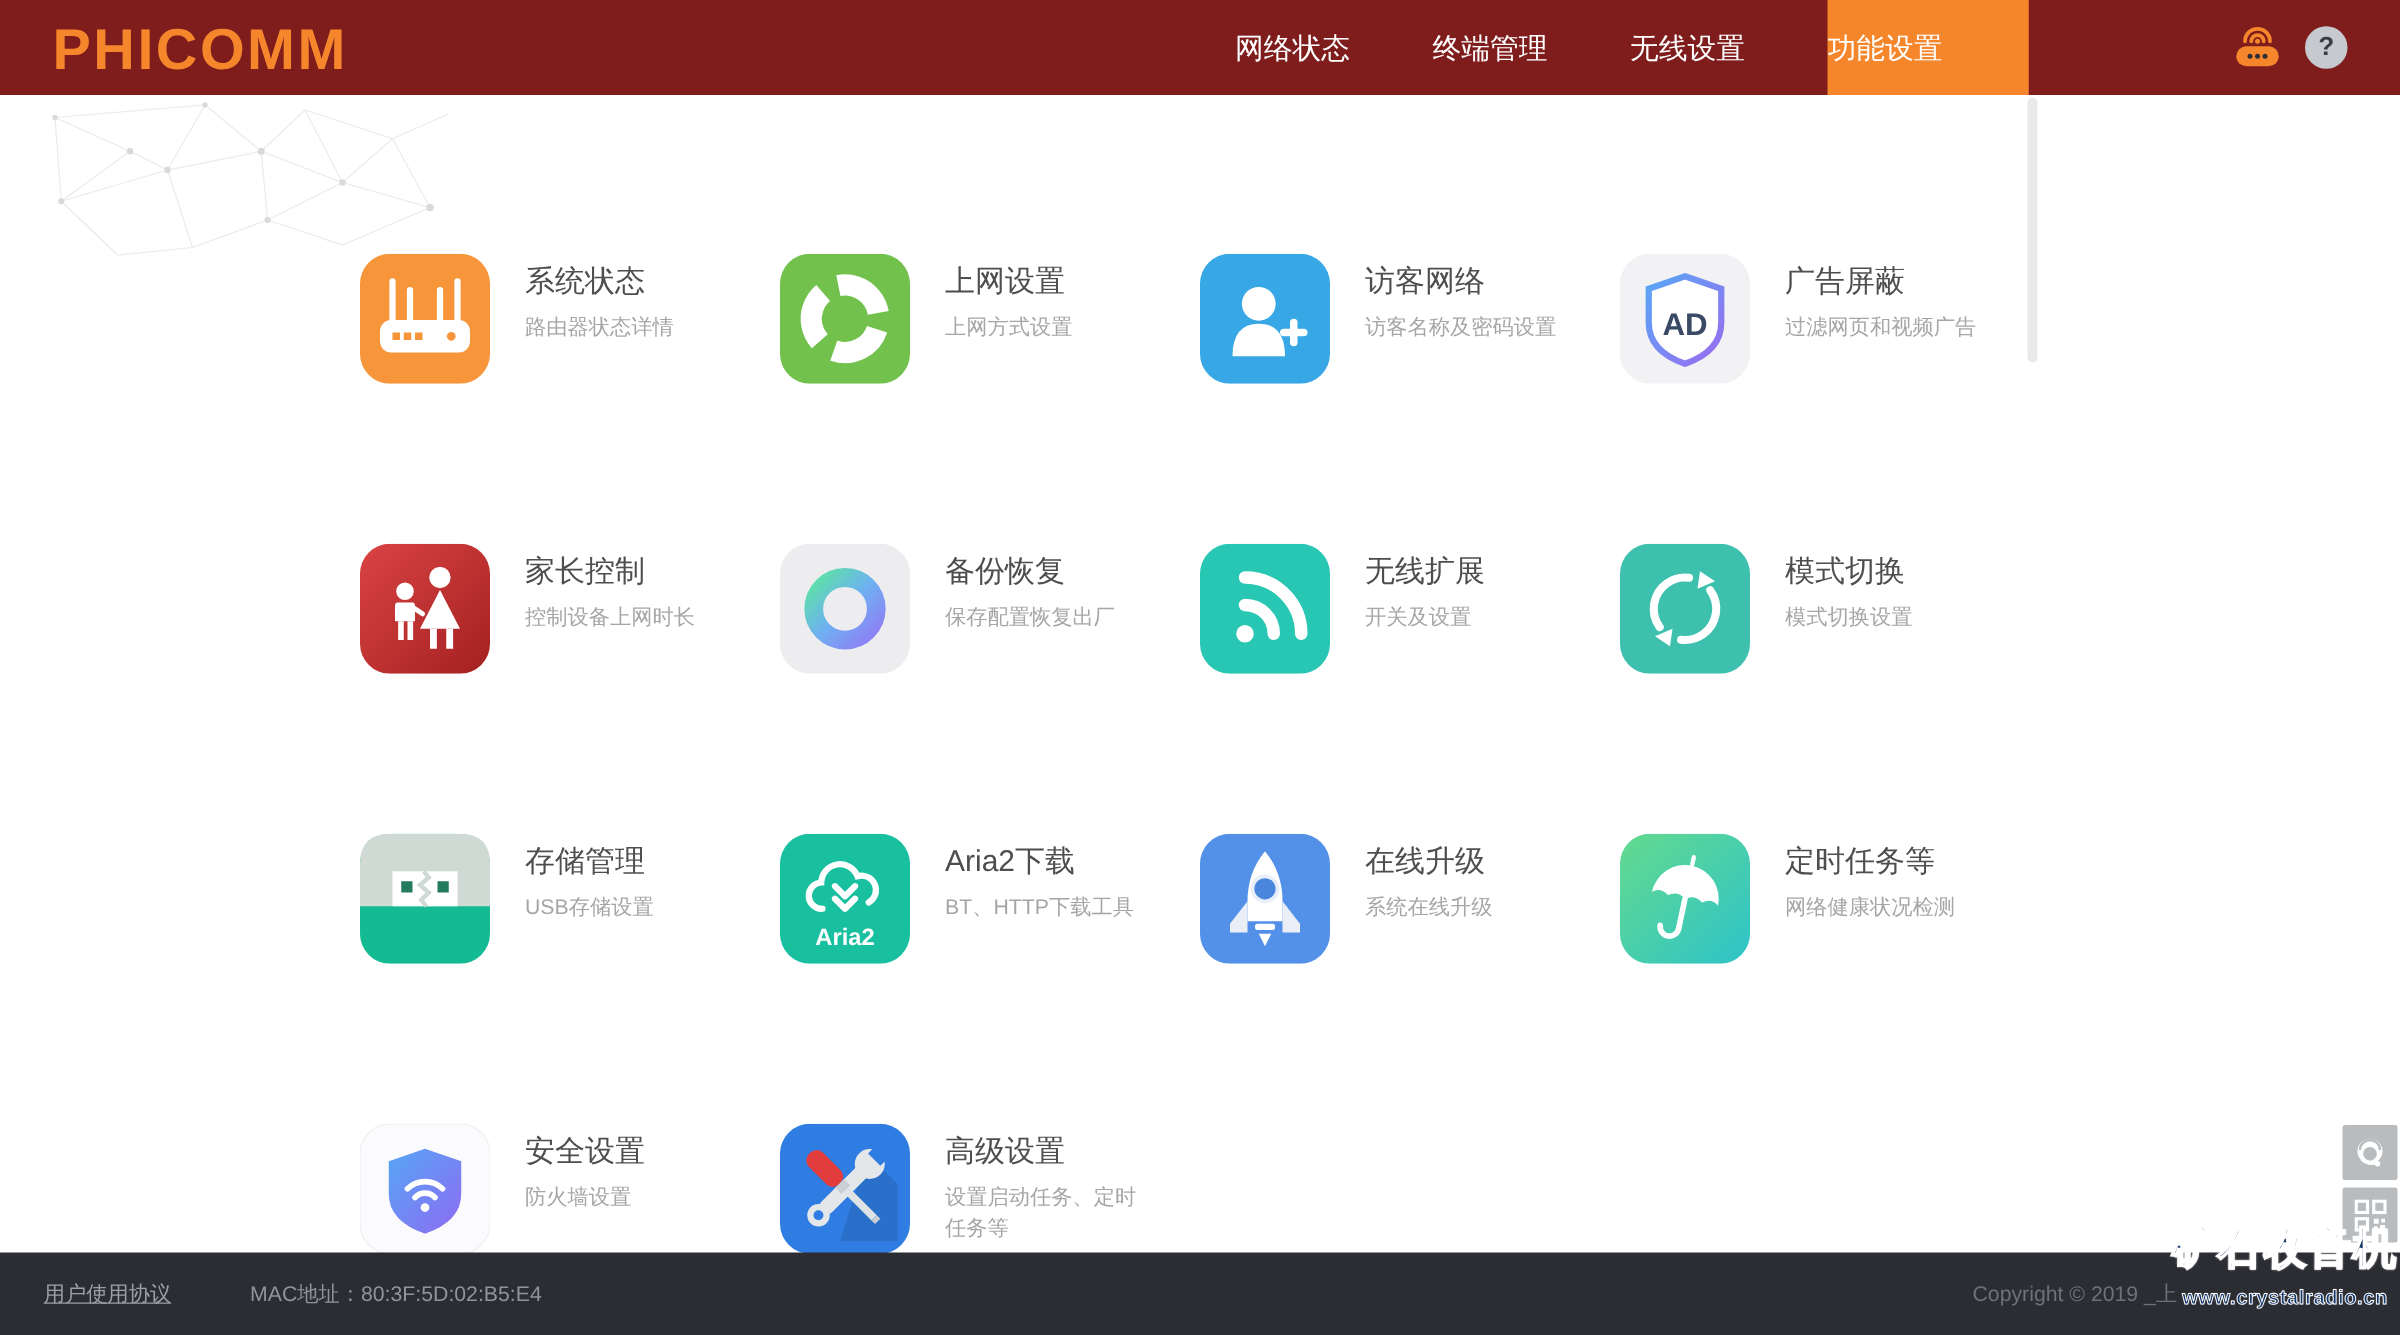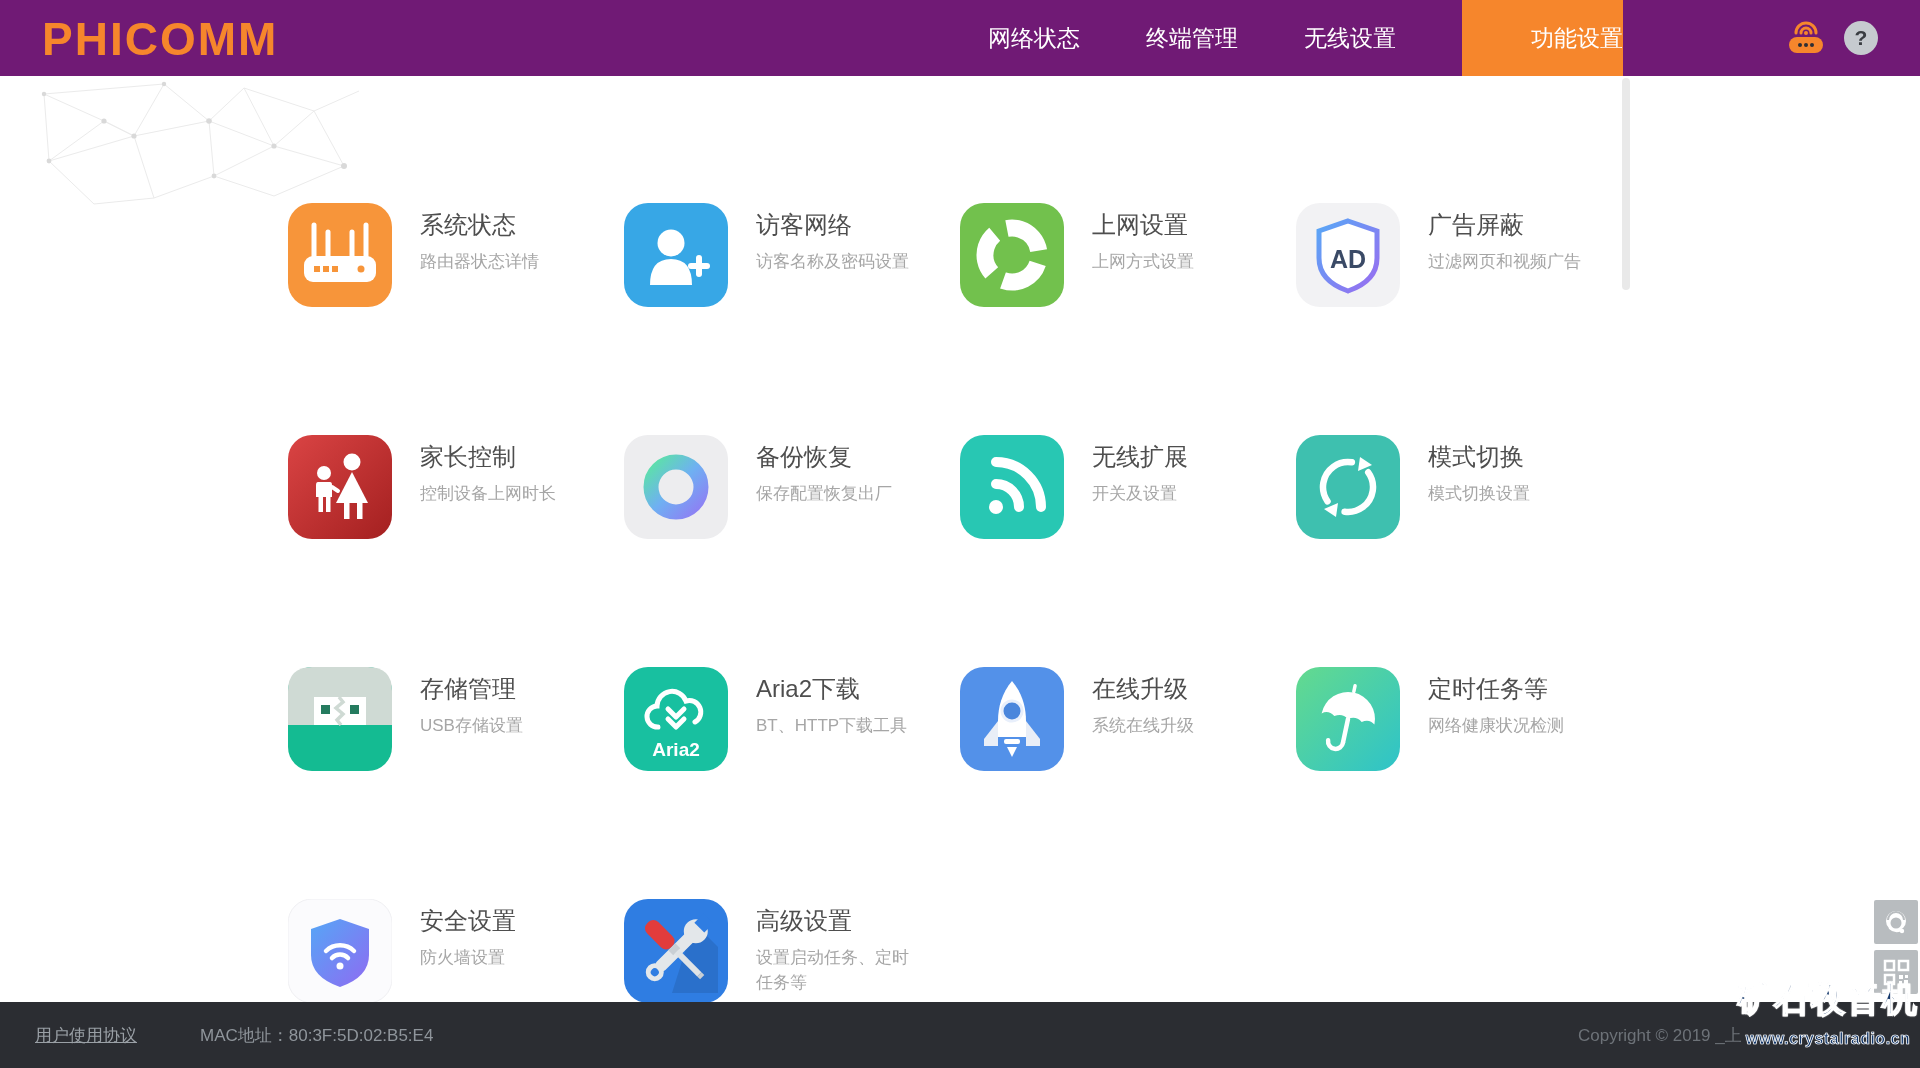--- a/index.html
+++ b/index.html
@@ -1,24 +1,24 @@
 <!DOCTYPE html>
 <html><head>
 <meta charset="utf-8">
 <style>
   html,body{margin:0;padding:0;}
   body{
     width:1920px;height:1068px;position:relative;overflow:hidden;
     background:#ffffff;font-family:"Liberation Sans","DejaVu Sans",sans-serif;
   }
   
-  .topbar{position:absolute;left:0;top:0;width:1920px;height:76px;background:#701a75;z-index:10;}
+  .topbar{position:absolute;left:0;top:0;width:1920px;height:76px;background:#7f1d1d;z-index:10;}
   .logo{position:absolute;left:42px;top:12px;font-size:46px;font-weight:bold;color:#f6862c;letter-spacing:2px;}
   .nav{position:absolute;left:988px;top:0;height:76px;display:flex;align-items:center;}
-  .nav-item{width:92px;margin-right:66px;text-align:right;color:#ffffff;font-size:23px;cursor:pointer;white-space:nowrap;}
+  .nav-item{width:92px;margin-right:66px;text-align:left;color:#ffffff;font-size:23px;cursor:pointer;white-space:nowrap;}
   .nav-item.active{width:161px;height:76px;line-height:76px;margin-right:0;background:#f6862c;}
   .hdr-router{position:absolute;left:1786px;top:20px;}
   .hdr-help{position:absolute;left:1844px;top:21px;width:34px;height:34px;border-radius:50%;
     background:#c6cacf;color:#3a3d42;font-size:21px;font-weight:bold;text-align:center;line-height:34px;cursor:pointer;}
   
   .content{position:absolute;left:0;top:76px;width:1920px;height:1012px;background:#fff;}
   .mesh{position:absolute;left:14px;top:0;}
   .scroll-thumb{position:absolute;left:1622px;top:2px;width:8px;height:212px;border-radius:4px;background:#e9e9e9;z-index:3;}
   .grid{position:absolute;left:288px;top:127px;width:1344px;display:grid;grid-template-columns:repeat(4,336px);grid-auto-rows:232px;}
   .tile{display:flex;cursor:pointer;}
@@ -105,40 +105,40 @@
           <circle cx="73" cy="66" r="3.5" fill="#f7953a"></circle>
       </svg>
       <div class="tile-text">
         <div class="tile-title">系统状态</div>
         <div class="tile-sub">路由器状态详情</div>
       </div>
     </div>
 
     <div class="tile">
       <svg class="tile-icon" viewBox="0 0 104 104">
+        <rect width="104" height="104" rx="24" fill="#72c14d"></rect>
+        <circle cx="52" cy="52" r="27" stroke="#ffffff" stroke-width="17" fill="none" stroke-dasharray="43 13.6" transform="rotate(18 52 52)"></circle>
+      </svg>
+      <div class="tile-text">
+        <div class="tile-title">上网设置</div>
+        <div class="tile-sub">上网方式设置</div>
+      </div>
+    </div>
+
+    <div class="tile">
+      <svg class="tile-icon" viewBox="0 0 104 104">
         <rect width="104" height="104" rx="24" fill="#37a7e6"></rect>
         <circle cx="47" cy="40" r="13.5" fill="#ffffff"></circle>
         <path d="M26 82 q0 -26 21 -26 q21 0 21 26 z" fill="#ffffff"></path>
         <rect x="64" y="60" width="22" height="6" rx="3" fill="#ffffff"></rect>
         <rect x="72" y="52" width="6" height="22" rx="3" fill="#ffffff"></rect>
       </svg>
       <div class="tile-text">
         <div class="tile-title">访客网络</div>
         <div class="tile-sub">访客名称及密码设置</div>
-      </div>
-    </div>
-
-    <div class="tile">
-      <svg class="tile-icon" viewBox="0 0 104 104">
-        <rect width="104" height="104" rx="24" fill="#72c14d"></rect>
-        <circle cx="52" cy="52" r="27" stroke="#ffffff" stroke-width="17" fill="none" stroke-dasharray="43 13.6" transform="rotate(18 52 52)"></circle>
-      </svg>
-      <div class="tile-text">
-        <div class="tile-title">上网设置</div>
-        <div class="tile-sub">上网方式设置</div>
       </div>
     </div>
 
     <div class="tile">
       <svg class="tile-icon" viewBox="0 0 104 104">
         <defs>
             <linearGradient id="g4" x1="0" y1="0" x2="1" y2="1">
           <stop offset="0" stop-color="#58a7f6"></stop>
               <stop offset="1" stop-color="#9a6cf0"></stop>
             </linearGradient>

